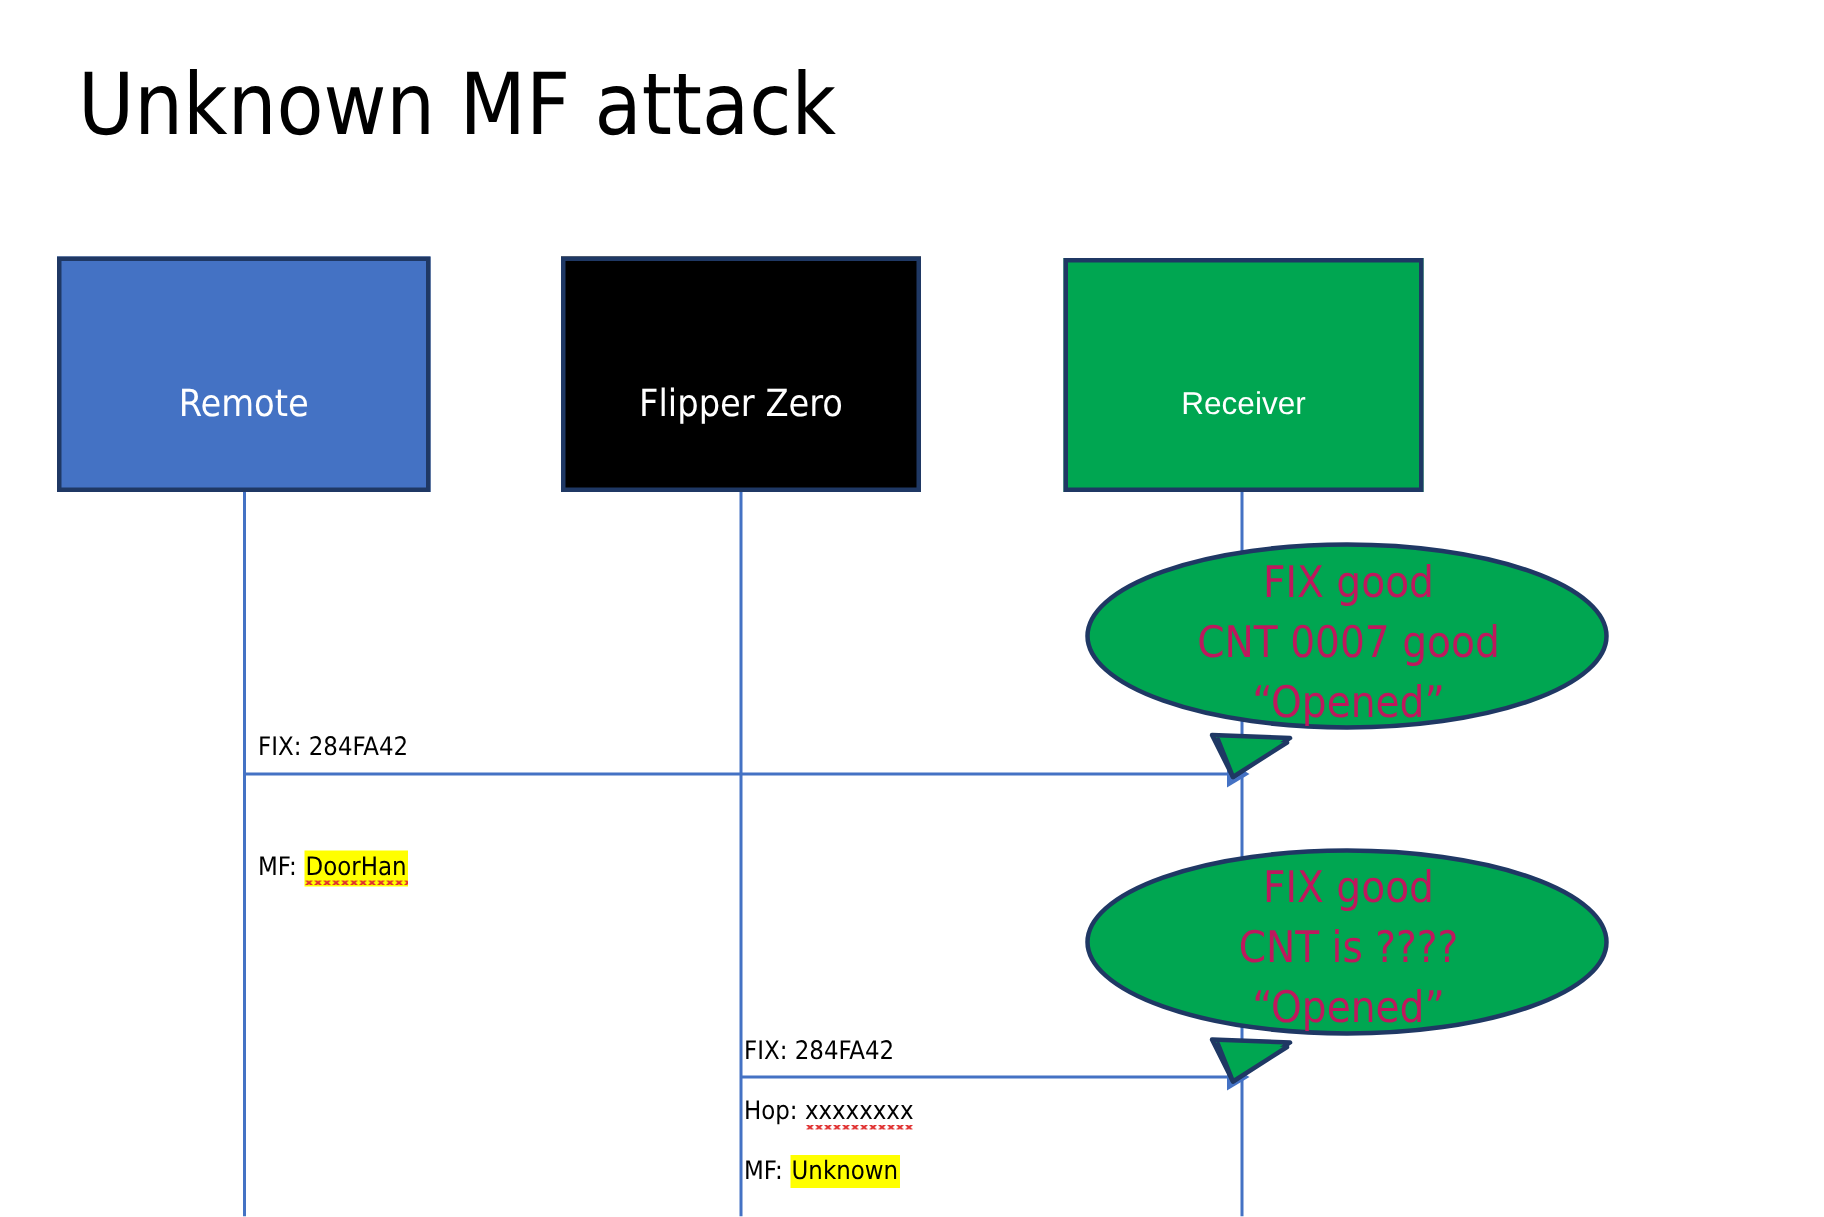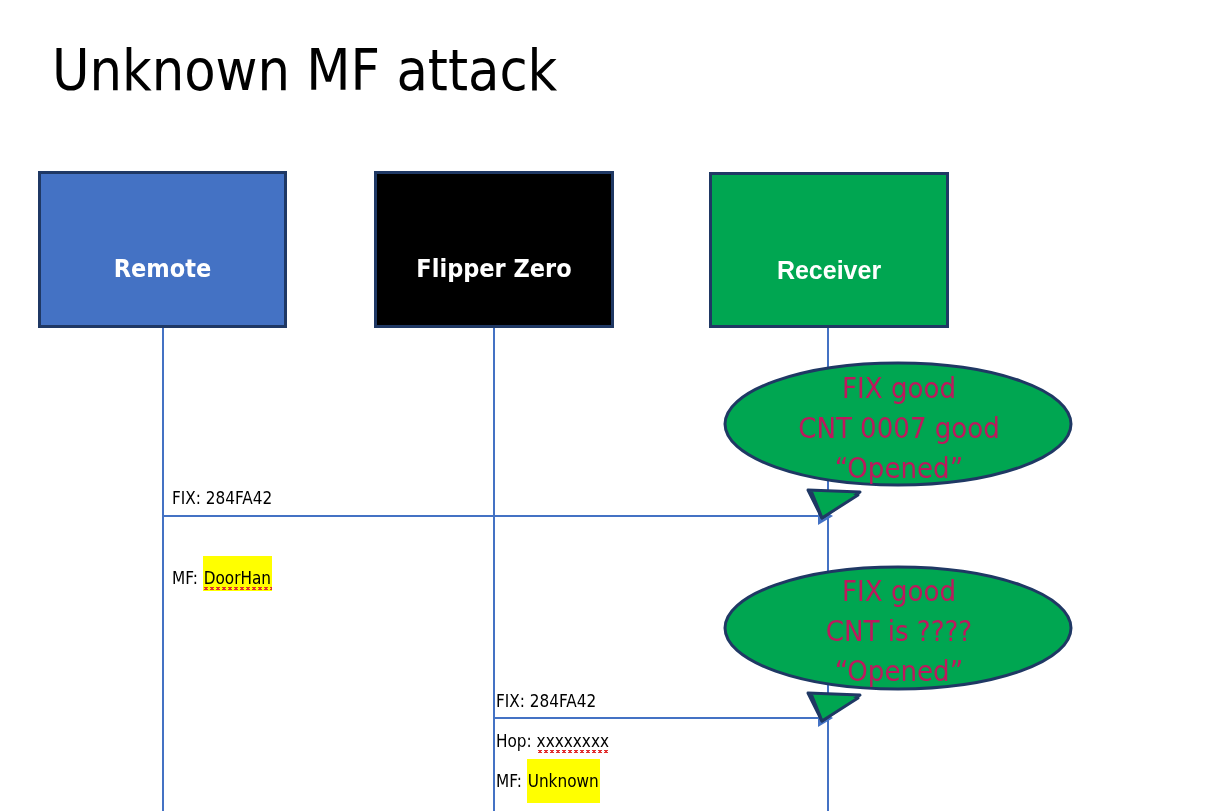--- a/index.html
+++ b/index.html
@@ -52,39 +52,39 @@
     box-sizing: border-box;
     border: 3px solid #1F3864;
     display: flex;
     align-items: center;
     justify-content: center;
     color: #ffffff;
   }
   .actor-label {
     font-size: 25px;
     line-height: 30px;
-    font-weight: 700;
+    font-weight: 400;
     white-space: nowrap;
     margin-top: 39px;
   }
   #actor-remote {
     left: 38px; top: 171px; width: 249px; height: 157px;
     background: #4472C4;
   }
   #actor-flipper {
     left: 374px; top: 171px; width: 240px; height: 157px;
     background: #000000;
   }
   #actor-receiver {
     left: 709px; top: 172px; width: 240px; height: 156px;
     background: #00A651;
   }
   #actor-receiver .actor-label {
     font-family: "Liberation Sans", sans-serif;
-    font-size: 25px;
+    font-size: 21px;
   }
 
   
   .callout-text {
     position: absolute;
     color: #be185d;
     font-size: 29px;
     line-height: 40px;
     text-align: center;
     white-space: nowrap;
@@ -103,21 +103,21 @@
   }
   #msg1-fix { left: 172px; top: 478px; }
   #msg1-cnt { left: 172px; top: 518px; }
   #msg1-mf  { left: 172px; top: 558px; }
   #msg2-fix { left: 496px; top: 681px; }
   #msg2-hop { left: 496px; top: 721px; }
   #msg2-mf  { left: 496px; top: 761px; }
 
   .hl {
     background: #FFFF00;
-    padding: 12px 1px;
+    padding: 1px 1px;
     text-align: center;
   }
   .squiggle {
     background-repeat: repeat-x;
     background-position: left bottom 1px;
     background-size: 6px 3px;
     background-image:
       linear-gradient(45deg, transparent 40%, #E03030 40%, #E03030 60%, transparent 60%),
       linear-gradient(-45deg, transparent 40%, #E03030 40%, #E03030 60%, transparent 60%);
     padding-bottom: 3px;

